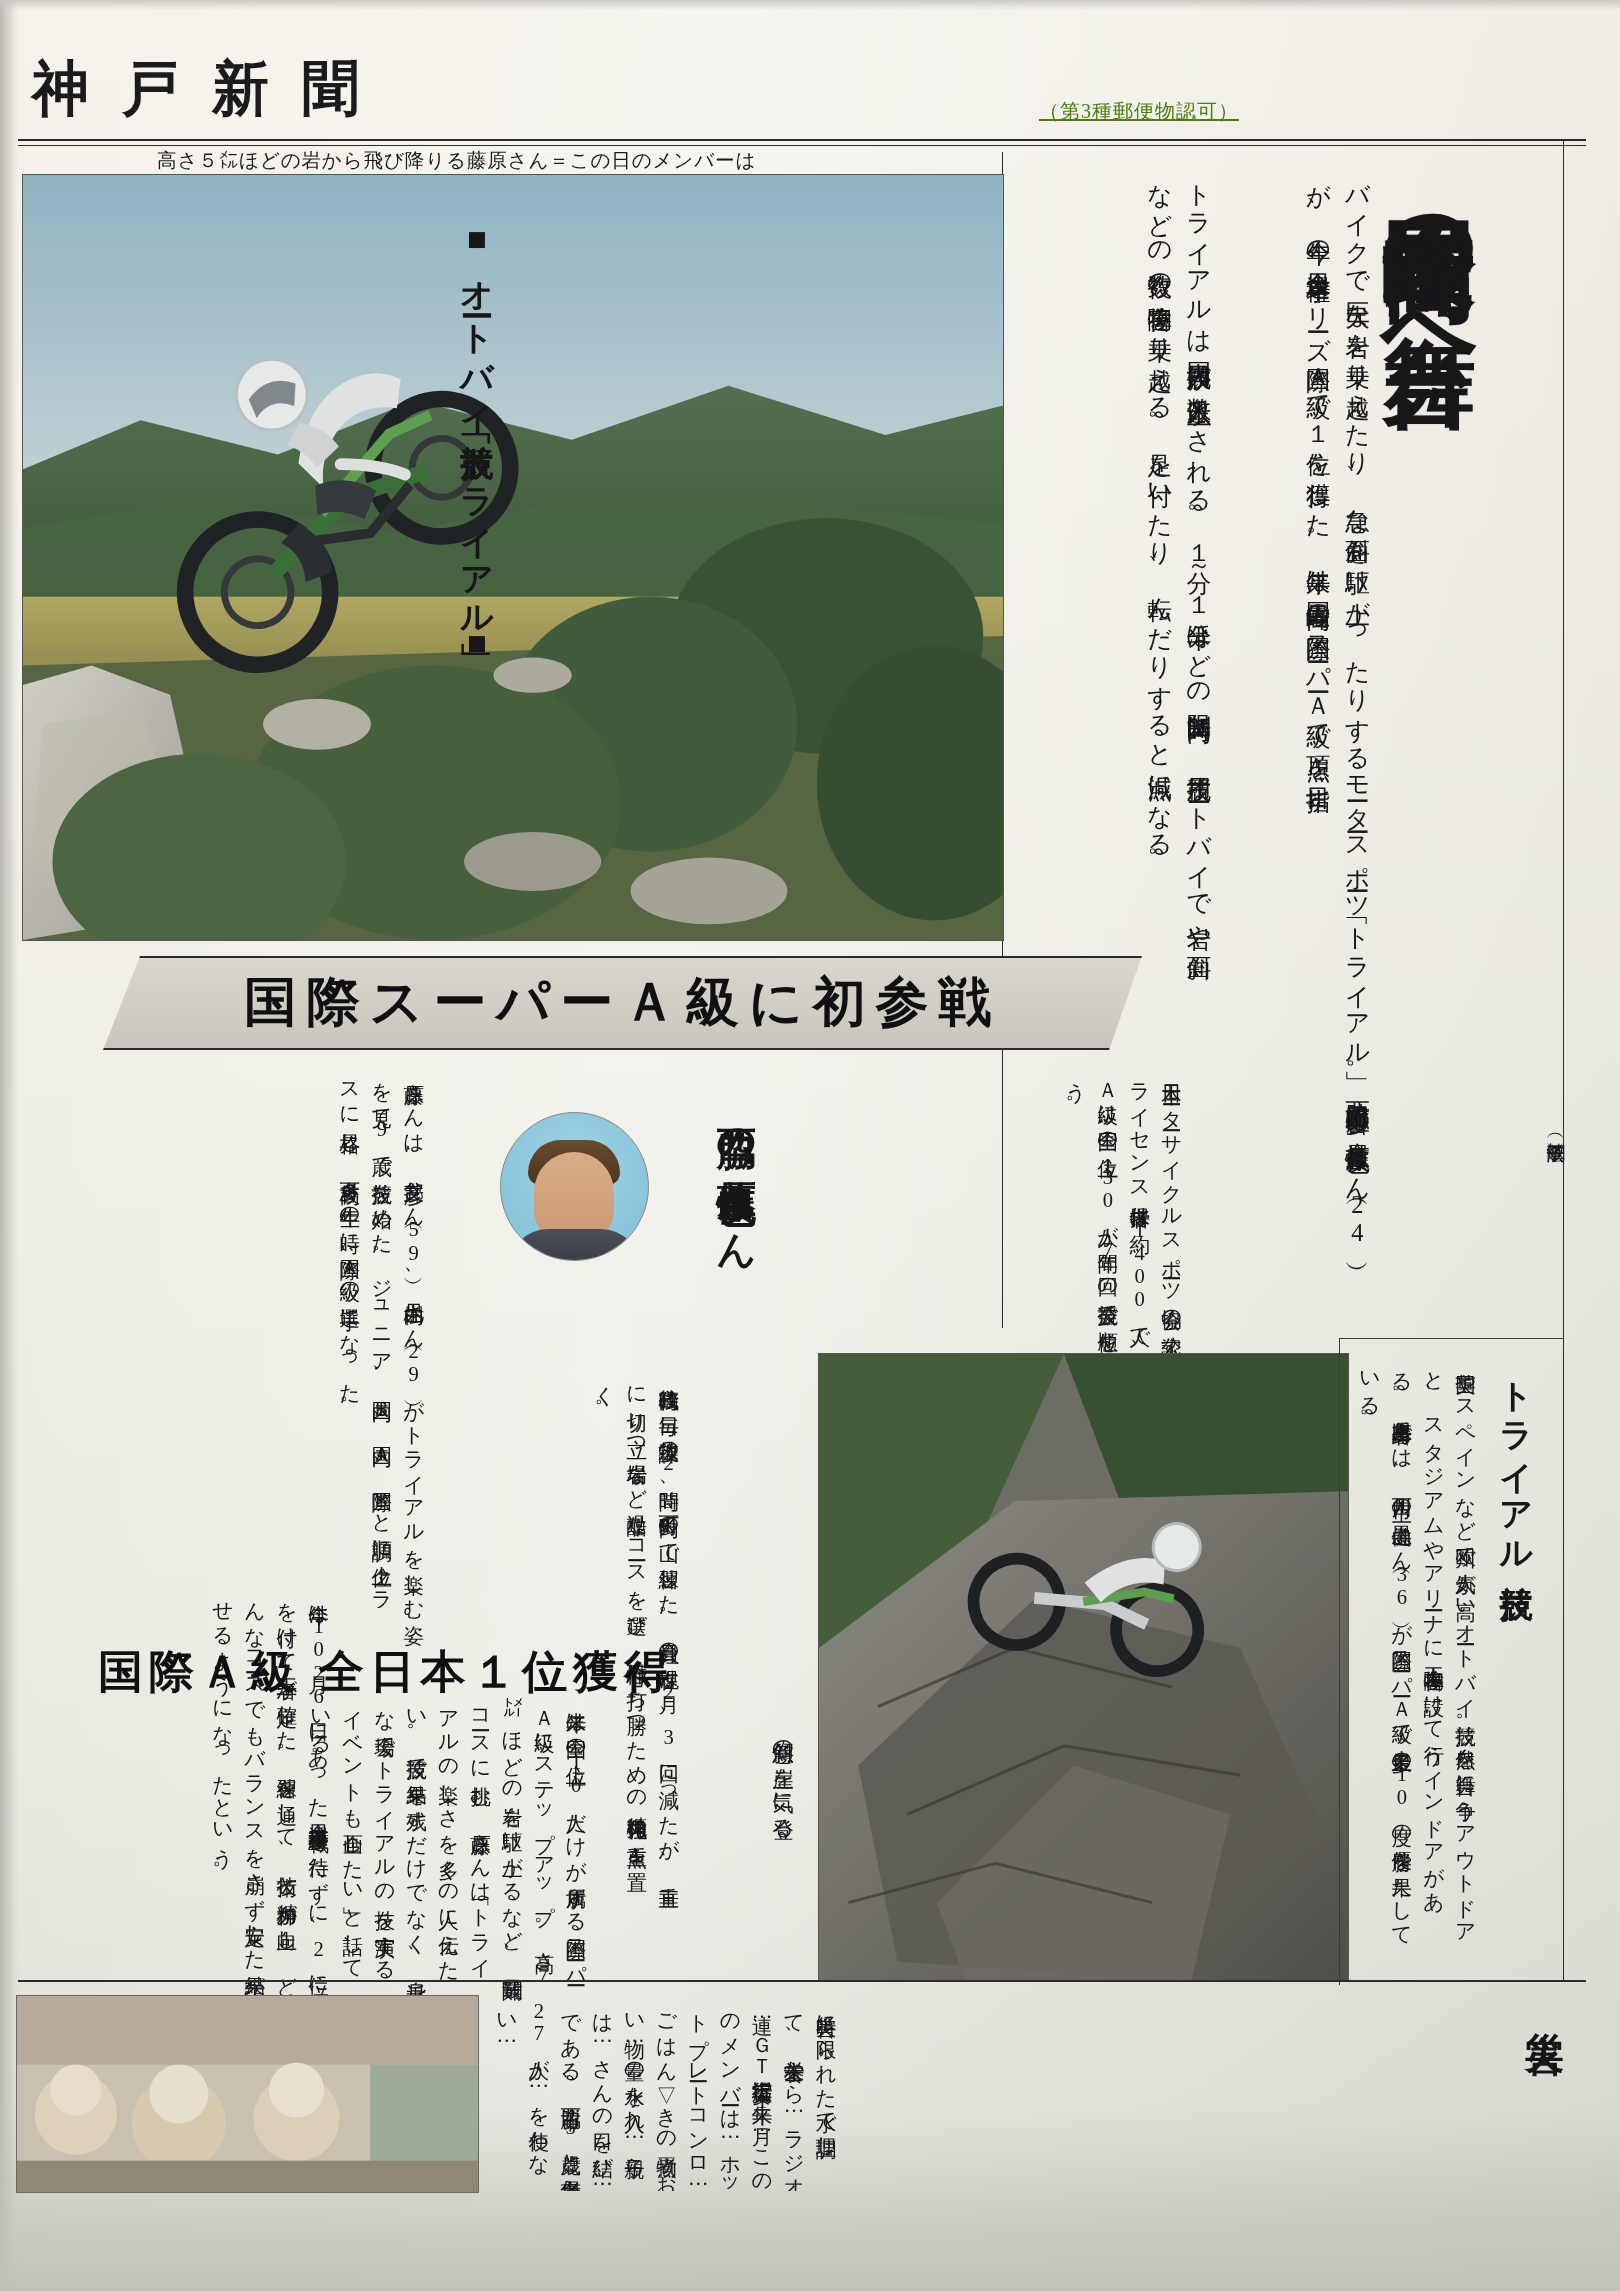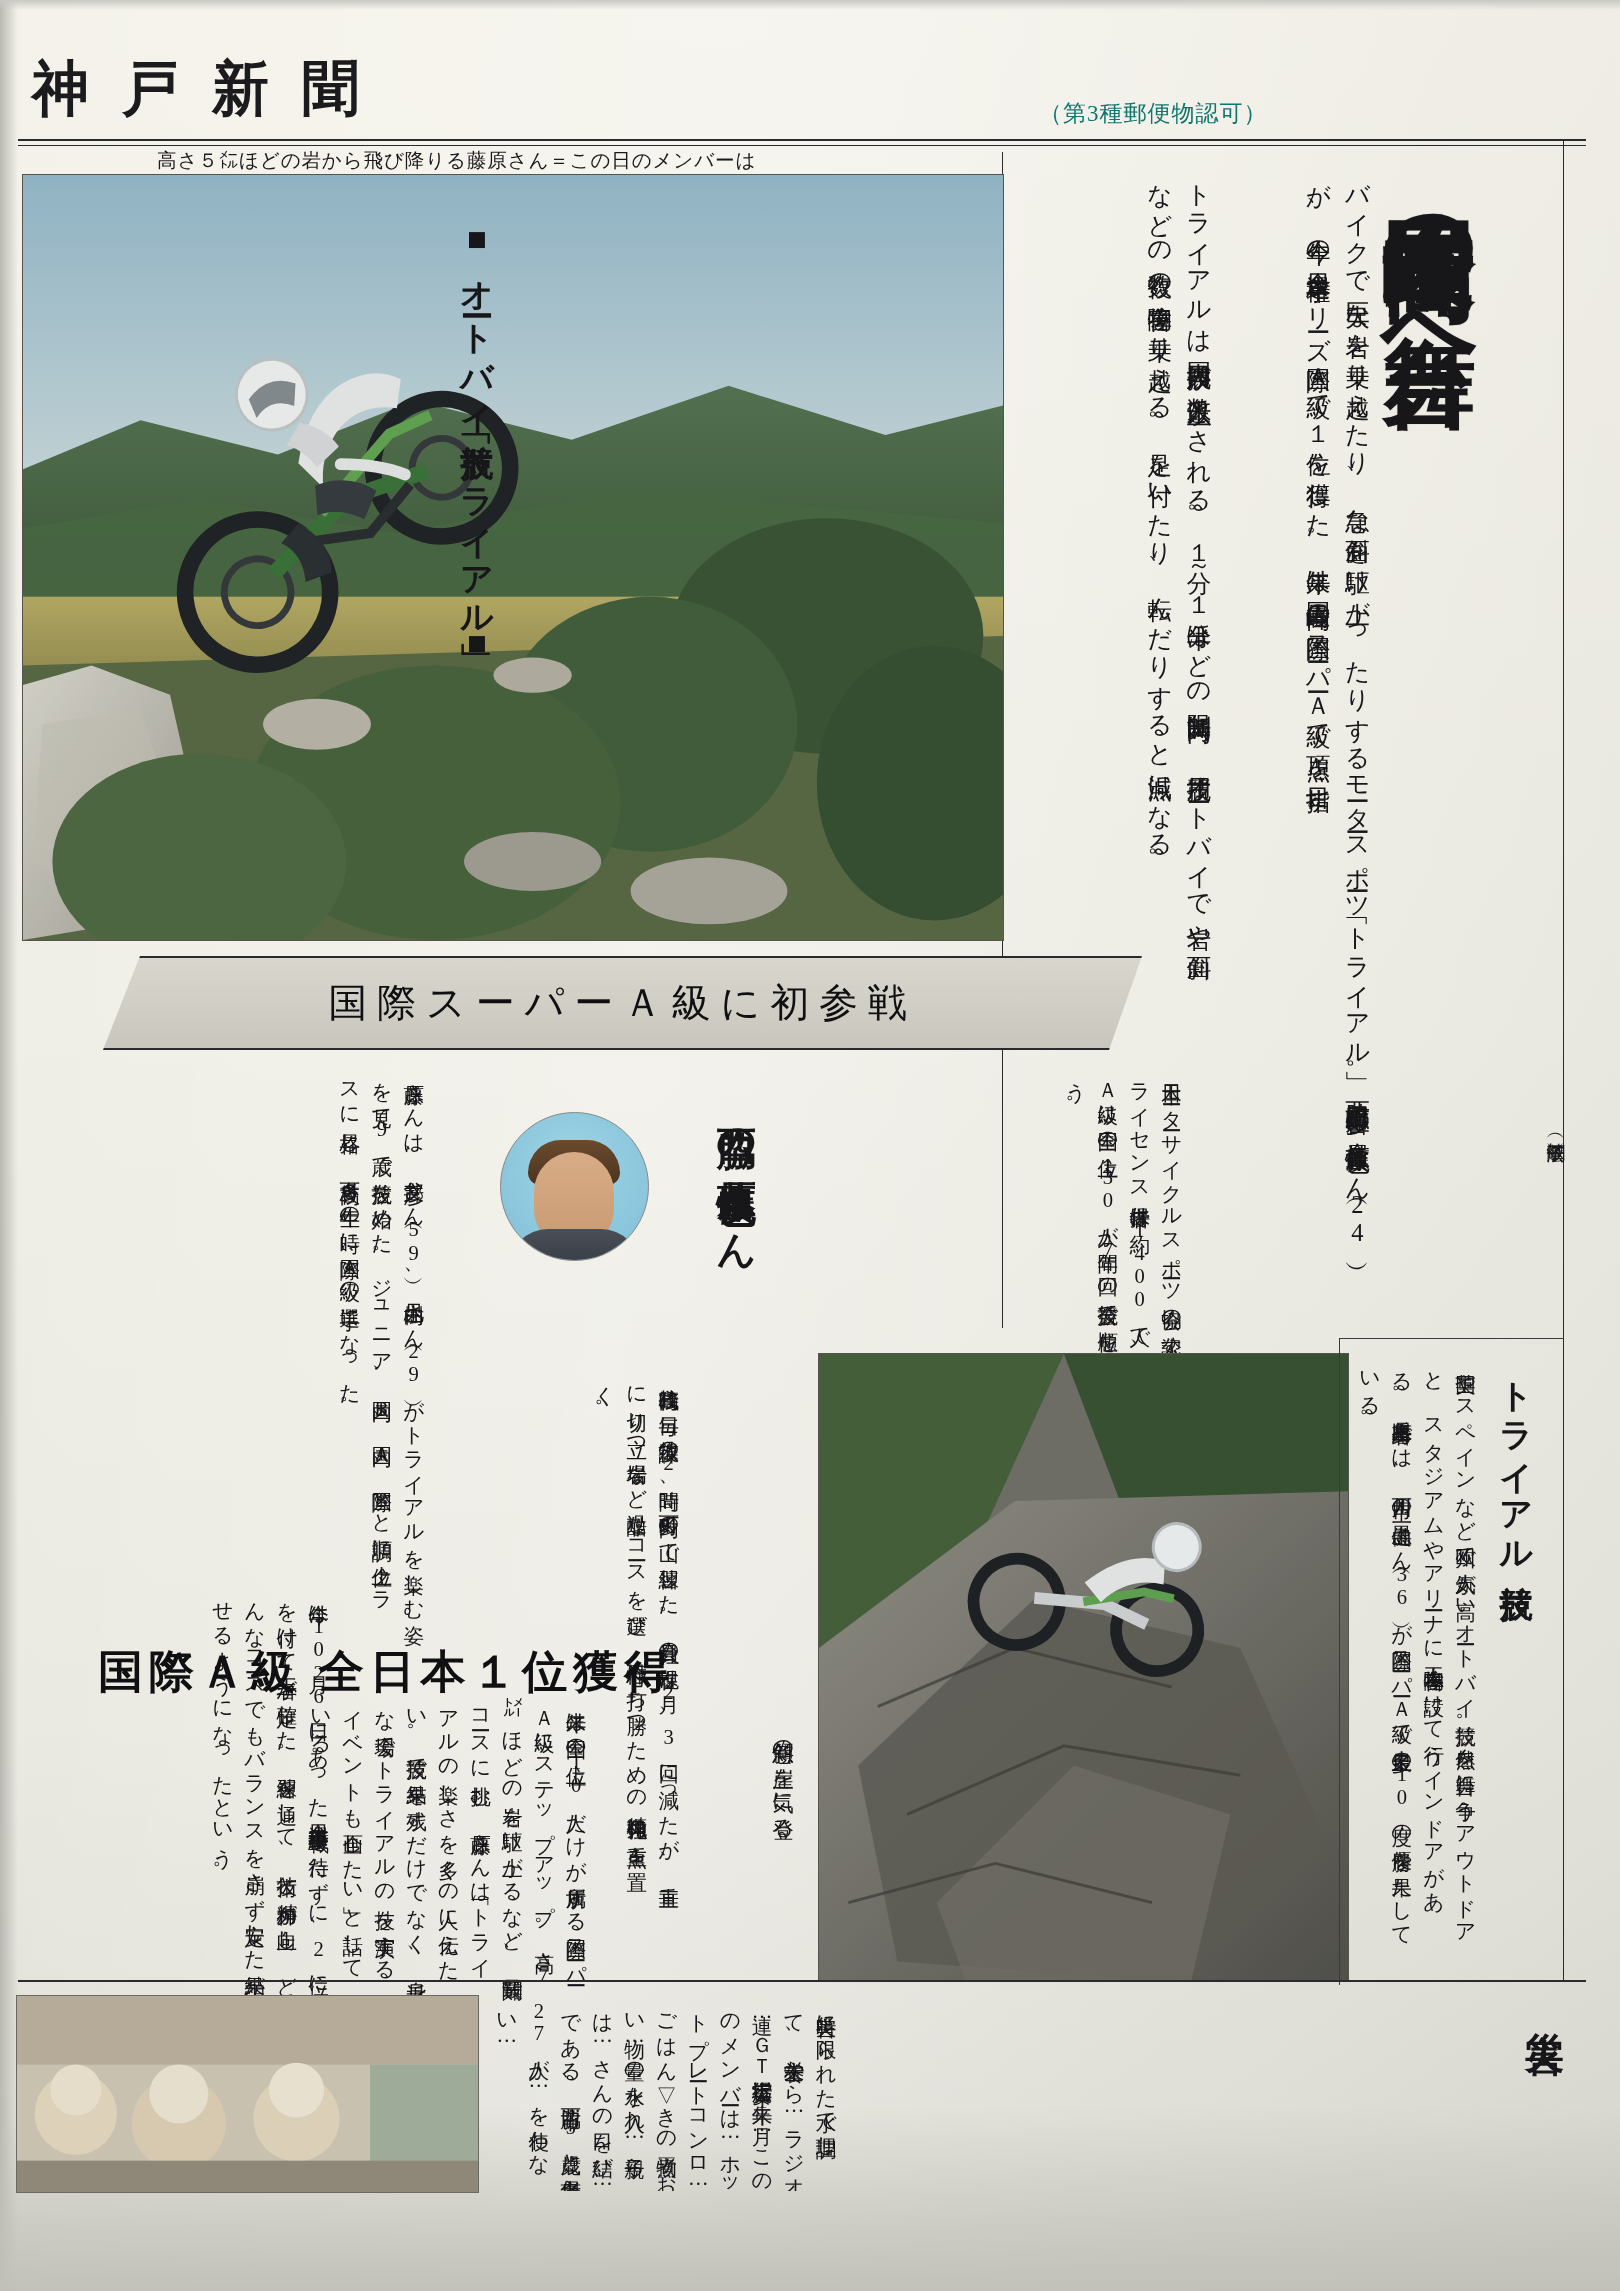--- a/index.html
+++ b/index.html
@@ -32,21 +32,21 @@
   }
   .hz{font-family:"Liberation Serif", serif;color:#17171a;}
 
   
   #masthead{position:absolute;left:32px;top:51px;width:549px;height:71px;}
   #masthead .title{
     font-size:57px;letter-spacing:33px;color:#1b1b1e;font-weight:700;
     font-family:"Liberation Serif", serif;white-space:nowrap;
     transform:scaleY(1.05);
   }
-  #postmark{position:absolute;left:1039px;top:98px;font-size:23px;color:#0f766e;letter-spacing:1px;}
+  #postmark{position:absolute;left:1039px;top:98px;font-size:20px;color:#4d7c0f;letter-spacing:1px;text-decoration:underline;}
 
   
   .rule{position:absolute;background:#2b2b2d;}
   .thin{height:1px;}
   .thick{height:2px;}
   .vrule{width:1px;background:#2b2b2d;}
 
   
   .photo{position:absolute;overflow:hidden;border:1px solid #55544f;}
   .cap{position:absolute;font-size:19.6px;color:#1a1a1c;letter-spacing:.04em;}
@@ -60,21 +60,21 @@
     text-shadow:0 0 1px rgba(0,0,0,.35);
   }
   
   #banner{
     position:absolute;left:103px;top:956px;width:1039px;height:90px;
     background:linear-gradient(180deg,#d8d6cd,#c9c7bd);
     border-top:2px solid #2b2b2d;border-bottom:2px solid #2b2b2d;
     clip-path:polygon(37px 0,100% 0,calc(100% - 33px) 100%,0 100%);
     display:flex;align-items:center;justify-content:center;
   }
-  #banner .txt{font-size:39px;font-weight:400;letter-spacing:9.8px;color:#101012;}
+  #banner .txt{font-size:53px;font-weight:700;letter-spacing:9.8px;color:#101012;}
 
   #subbanner{
     position:absolute;left:98px;top:1639px;width:627px;height:65px;
     display:flex;align-items:center;
   }
   #subbanner .txt{font-size:45px;font-weight:700;letter-spacing:5.9px;color:#101012;}
 
   .body-col{position:absolute;}
   .body-col .vt{font-size:22.5px;line-height:1.62;letter-spacing:.05em;}
   .lead .vt{font-size:24.5px;line-height:1.6;}

